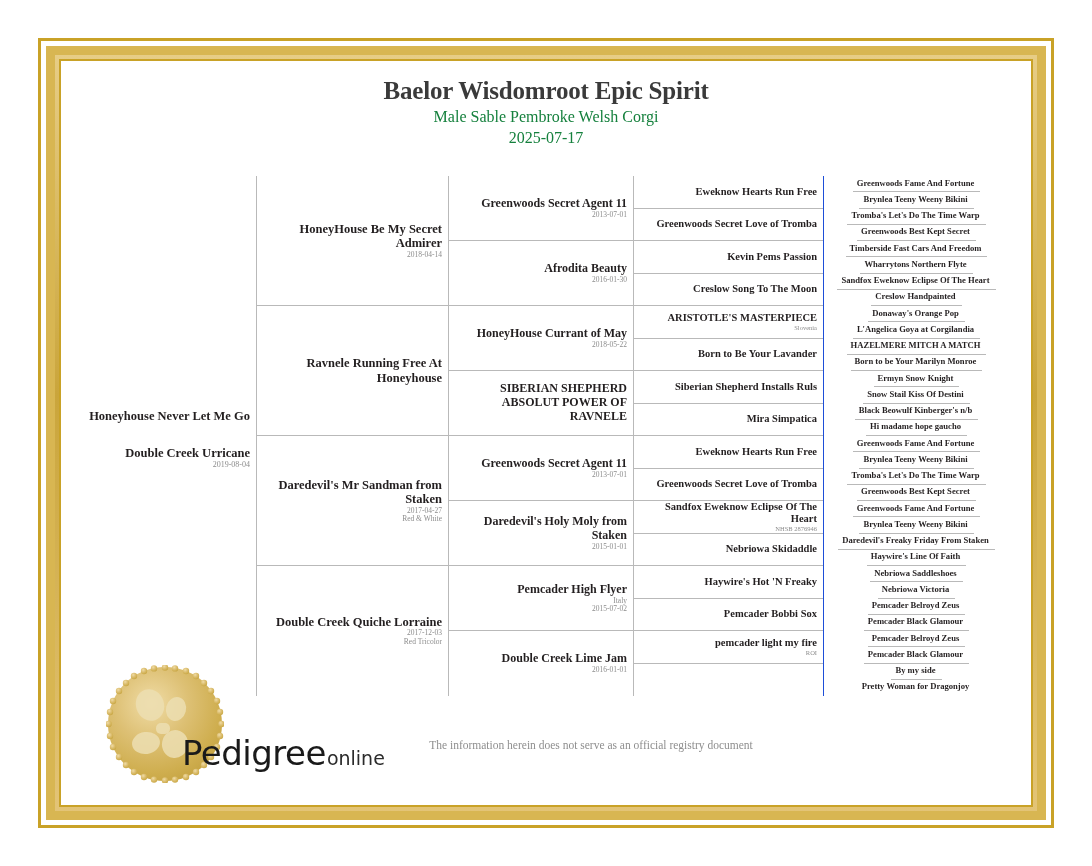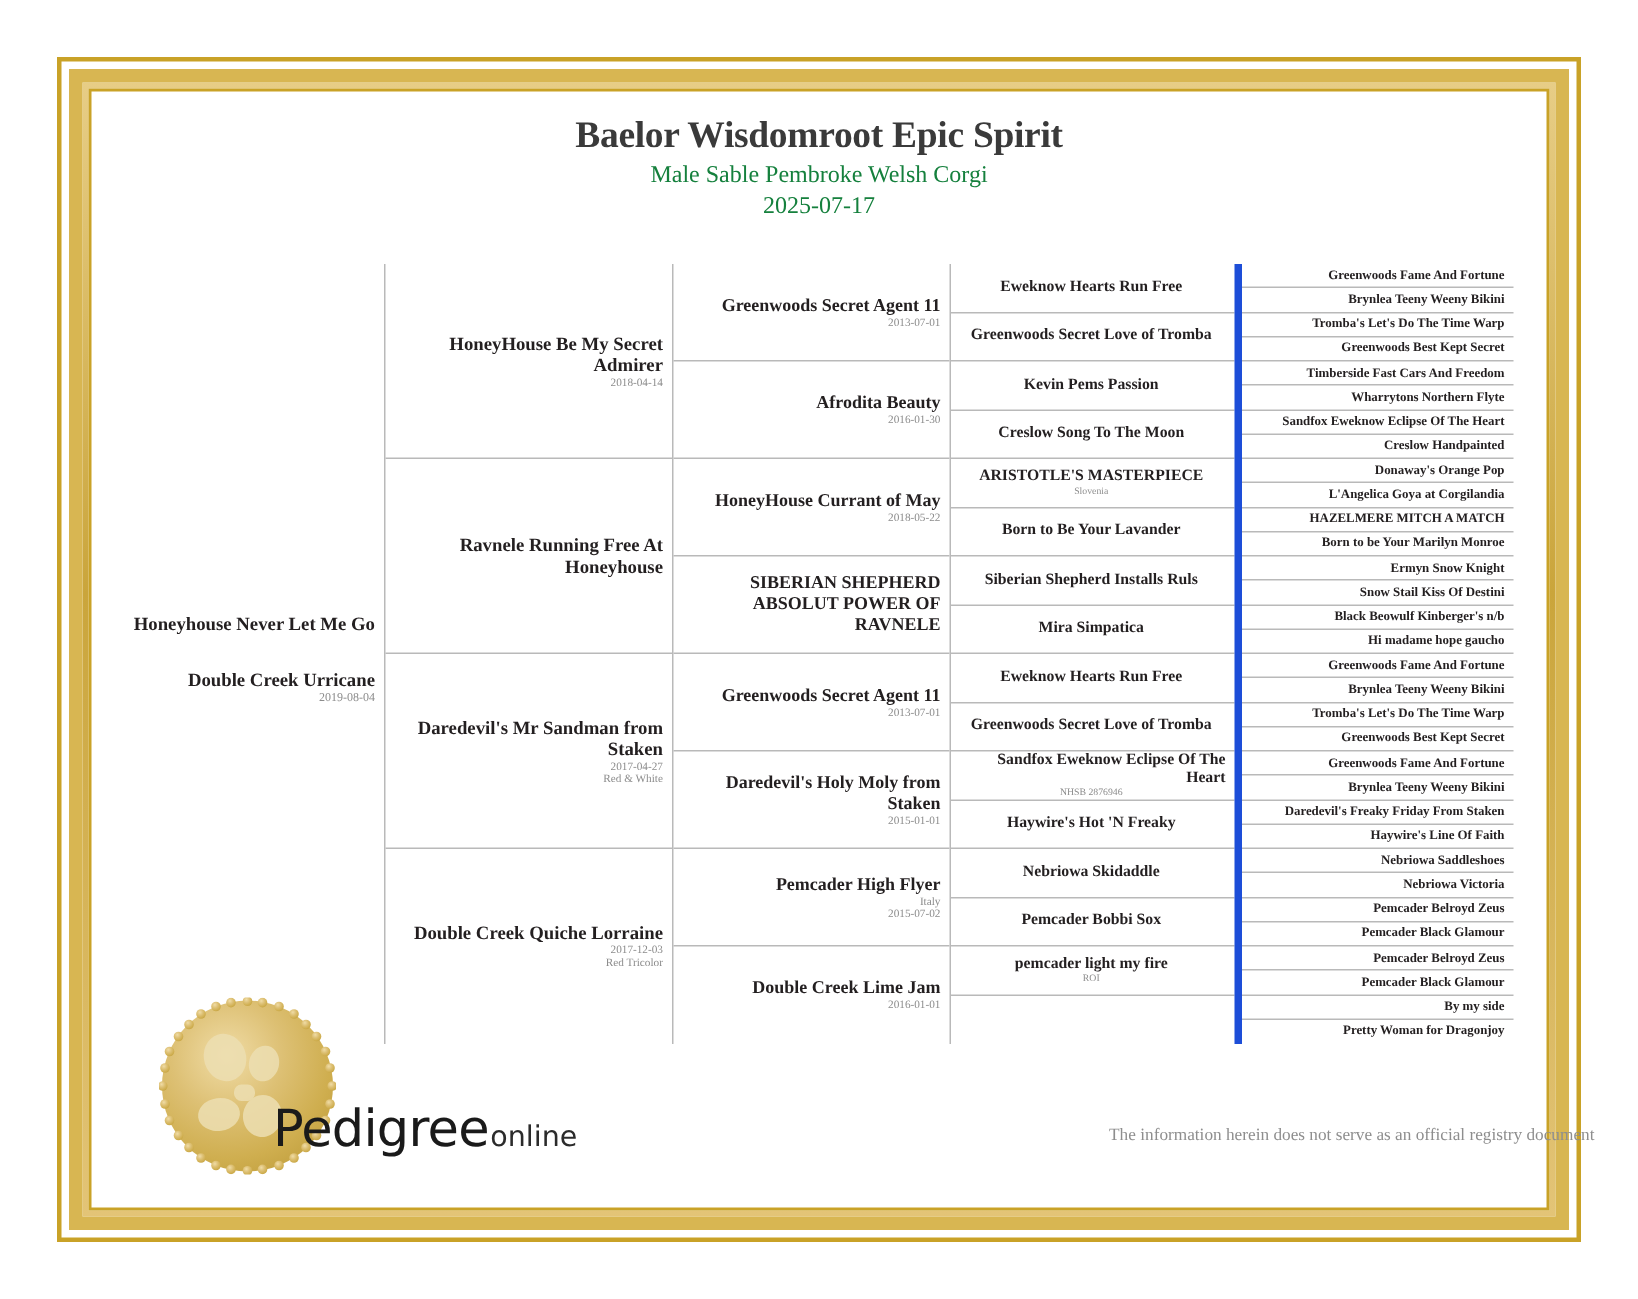--- a/index.html
+++ b/index.html
@@ -85,21 +85,21 @@
   .col {
     display: flex;
     flex-direction: column;
     height: 100%;
     box-sizing: border-box;
   }
   .col-g0 { width: 192px; }
   .col-g1 { width: 192px; border-left: 1px solid #b9b9b9; }
   .col-g2 { width: 185px; border-left: 1px solid #b9b9b9; }
   .col-g3 { width: 190px; border-left: 1px solid #b9b9b9; }
-  .col-g4 { width: 186px; border-left: 5px solid #1d4ed8; }
+  .col-g4 { width: 186px; border-left: 1px solid #1d4ed8; align-items: center; }
 
   .cell {
     box-sizing: border-box;
     display: flex;
     flex-direction: column;
     justify-content: center;
     align-items: flex-end;
     text-align: right;
     padding: 2px 6px 2px 4px;
     overflow: hidden;
@@ -122,21 +122,21 @@
   .col-g0 .meta { font-size: 8px; }
 
   .col-g1 .cell { height: 25%; }
   .col-g1 .nm { font-size: 12.5px; }
   .col-g1 .meta { font-size: 7.5px; }
 
   .col-g2 .cell { height: 12.5%; }
   .col-g2 .nm { font-size: 12px; }
   .col-g2 .meta { font-size: 7.5px; }
 
-  .col-g3 .cell { height: 6.25%; align-items: center; }
+  .col-g3 .cell { height: 6.25%; }
   .col-g3 .nm { font-size: 10.5px; }
   .col-g3 .meta { font-size: 6.5px; }
 
   .col-g4 .cell { height: 3.125%; padding-top: 0; padding-bottom: 0; }
   .col-g4 .nm { font-size: 8.6px; }
 
   
   .col-g0 .cell:first-child { justify-content: flex-end; padding-bottom: 12px; }
   .col-g0 .cell:last-child  { justify-content: flex-start; padding-top: 10px; }
 
@@ -175,28 +175,27 @@
   .logo-sub {
     font-family: "DejaVu Sans", sans-serif;
     font-size: 19px;
     color: #2b2b2b;
     letter-spacing: 0px;
     margin-left: 1px;
   }
   .disclaimer {
     position: absolute;
     left: 0;
-    bottom: 28px;
-    width: 100%;
-    text-align: right;
+    bottom: 40px;
+    width: 100%;
+    text-align: center;
     font-size: 11.5px;
     color: #8e8e8e;
     padding-left: 90px;
     box-sizing: border-box;
-    margin-left: 32px;
   }
 </style>
 </head>
 <body>
 
 <div class="page">
   <div class="frame-outer">
     <div class="frame-mid">
       <div class="frame-inner">
 
@@ -300,24 +299,24 @@
                   <div class="nm">Eweknow Hearts Run Free</div>
                 </div>
                 <div class="cell line">
                   <div class="nm">Greenwoods Secret Love of Tromba</div>
                 </div>
                 <div class="cell line">
                   <div class="nm">Sandfox Eweknow Eclipse Of The Heart</div>
                   <div class="meta">NHSB 2876946</div>
                 </div>
                 <div class="cell line">
+                  <div class="nm">Nebriowa Skidaddle</div>
+                </div>
+                <div class="cell line">
                   <div class="nm">Haywire's Hot 'N Freaky</div>
-                </div>
-                <div class="cell line">
-                  <div class="nm">Nebriowa Skidaddle</div>
                 </div>
                 <div class="cell line">
                   <div class="nm">Pemcader Bobbi Sox</div>
                 </div>
                 <div class="cell line">
                   <div class="nm">pemcader light my fire</div>
                   <div class="meta">ROI</div>
                 </div>
               </div>
             <div class="col col-g4">

